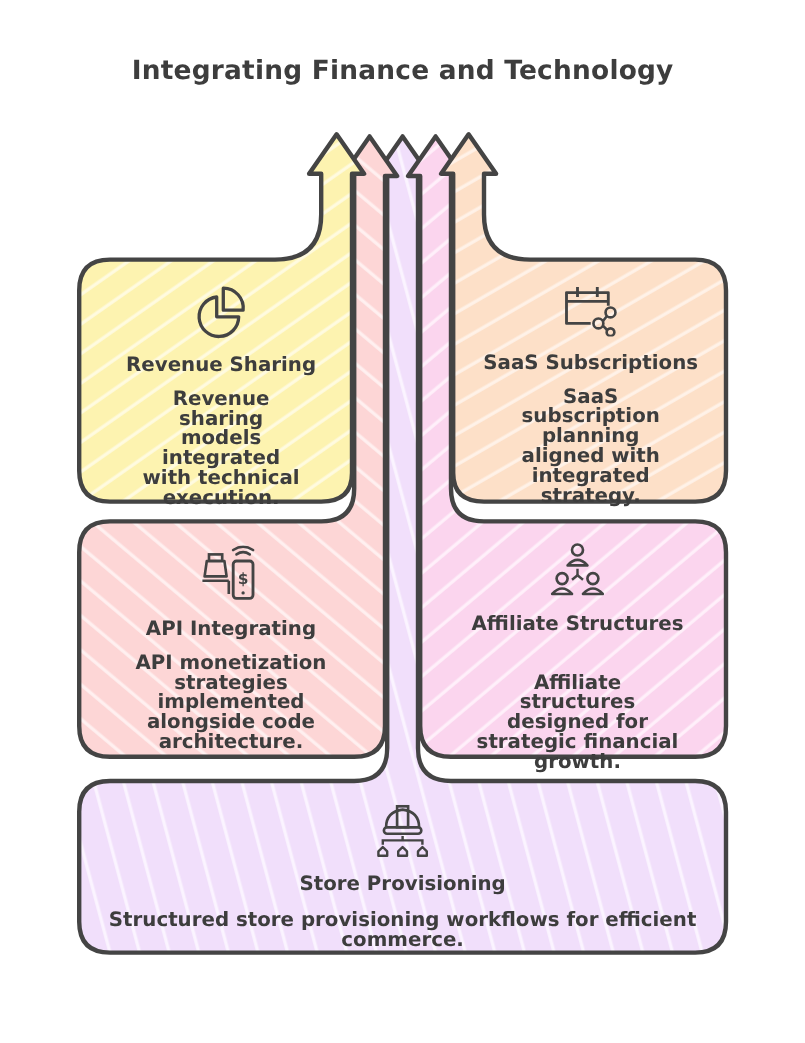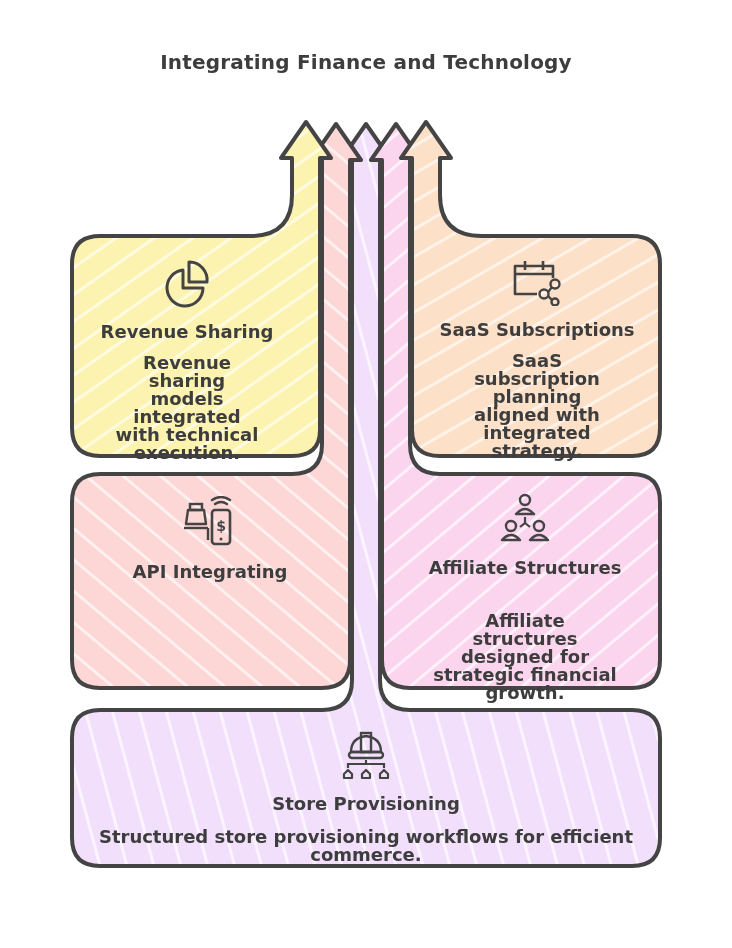--- a/index.html
+++ b/index.html
@@ -1,19 +1,19 @@
 <!DOCTYPE html>
 <html><head>
 <meta charset="utf-8">
 <style>
   html, body { margin:0; padding:0; background:#ffffff; }
   body { width:732px; height:948px; position:relative; overflow:hidden;
          font-family:"DejaVu Sans", sans-serif; color:#3f3f3f; }
   .title { position:absolute; left:0; top:50px; width:732px; text-align:center;
-           font-size:20px; font-weight:bold; color:#3d3d3d; letter-spacing:0.2px; }
+           font-size:24px; font-weight:bold; color:#3d3d3d; letter-spacing:0.2px; }
   svg.bg { position:absolute; left:0; top:0; }
   .card { position:absolute; text-align:center; color:#3d3d3d; }
   .card .icon { display:block; margin:0 auto; }
   .card .head { font-weight:bold; font-size:18px; line-height:24px; }
   .card .desc { font-weight:bold; font-size:18px; line-height:18px; margin-top:10px; }
 </style>
 </head>
 <body>
 
 <div class="title">Integrating Finance and Technology</div>
@@ -56,21 +56,21 @@
 
   <g>
     <path d="M 100 236 L 250 236 Q 292 236 292 195 L 292 158 L 281 158 L 306 122 L 331 158 L 320 158 L 320 430 Q 320 456 292 456 L 100 456 Q 72 456 72 428 L 72 264 Q 72 236 100 236 Z" fill="url(#hatchY)" stroke="#444" stroke-width="4" stroke-linejoin="round"></path>
   </g>
 
   <g>
     <path d="M 632 236 L 482 236 Q 440 236 440 195 L 440 158 L 451 158 L 426 122 L 401 158 L 412 158 L 412 430 Q 412 456 440 456 L 632 456 Q 660 456 660 428 L 660 264 Q 660 236 632 236 Z" fill="url(#hatchO)" stroke="#444" stroke-width="4" stroke-linejoin="round"></path>
   </g>
 </svg>
 
-<div class="card" style="left:82px; top:258px; width:210px;">
+<div class="card" style="left:96px; top:258px; width:210px;">
   <svg class="icon" width="52" height="52" viewBox="0 0 52 52">
     <path d="M 22 12 A 18 18 0 1 0 42 30 L 22 30 Z" fill="none" stroke="#444" stroke-width="3" stroke-linejoin="round"></path>
     <path d="M 28 4 A 18 18 0 0 1 46 24 L 28 24 Z" fill="none" stroke="#444" stroke-width="3" stroke-linejoin="round"></path>
   </svg>
   <div class="head" style="margin-top:10px;">Revenue Sharing</div>
   <div class="desc" style="padding:0 28px;">Revenue sharing models integrated with technical execution.</div>
 </div>
 
 <div class="card" style="left:432px; top:258px; width:210px;">
   <svg class="icon" width="52" height="48" viewBox="0 0 52 48">
@@ -94,20 +94,21 @@
     <path d="M 6 14 L 22 14 L 24 28 L 4 28 Z" fill="none" stroke="#444" stroke-width="2.4" stroke-linejoin="round"></path>
     <line x1="2" y1="32" x2="26" y2="32" stroke="#444" stroke-width="2.4"></line>
     <line x1="26" y1="32" x2="26" y2="44" stroke="#444" stroke-width="2.4"></line>
     <rect x="30" y="14" width="18" height="34" rx="3" fill="none" stroke="#444" stroke-width="2.6"></rect>
     <text x="39" y="35" font-size="14" font-weight="bold" text-anchor="middle" fill="#444" font-family="DejaVu Sans, sans-serif">$</text>
     <circle cx="39" cy="43" r="1.5" fill="#444"></circle>
     <path d="M 33 8 Q 39 4 45 8" fill="none" stroke="#444" stroke-width="2.4" stroke-linecap="round"></path>
     <path d="M 30 4 Q 39 -2 48 4" fill="none" stroke="#444" stroke-width="2.4" stroke-linecap="round"></path>
   </svg>
   <div class="head" style="margin-top:12px;">API Integrating</div>
+  <div class="desc" style="padding:0 30px;">API monetization strategies implemented alongside code architecture.</div>
 </div>
 
 <div class="card" style="left:392px; top:492px; width:266px;">
   <svg class="icon" width="52" height="52" viewBox="0 0 52 52">
     <circle cx="26" cy="8" r="5" fill="none" stroke="#444" stroke-width="2.4"></circle>
     <path d="M 17 22 Q 26 12 35 22 Z" fill="none" stroke="#444" stroke-width="2.4" stroke-linejoin="round"></path>
     <circle cx="12" cy="34" r="5" fill="none" stroke="#444" stroke-width="2.4"></circle>
     <path d="M 3 48 Q 12 38 21 48 Z" fill="none" stroke="#444" stroke-width="2.4" stroke-linejoin="round"></path>
     <circle cx="40" cy="34" r="5" fill="none" stroke="#444" stroke-width="2.4"></circle>
     <path d="M 31 48 Q 40 38 49 48 Z" fill="none" stroke="#444" stroke-width="2.4" stroke-linejoin="round"></path>

